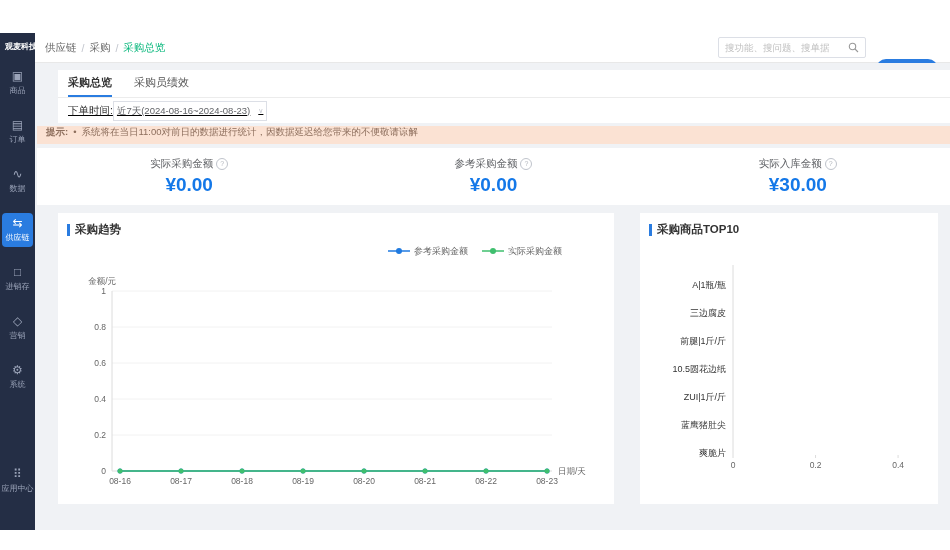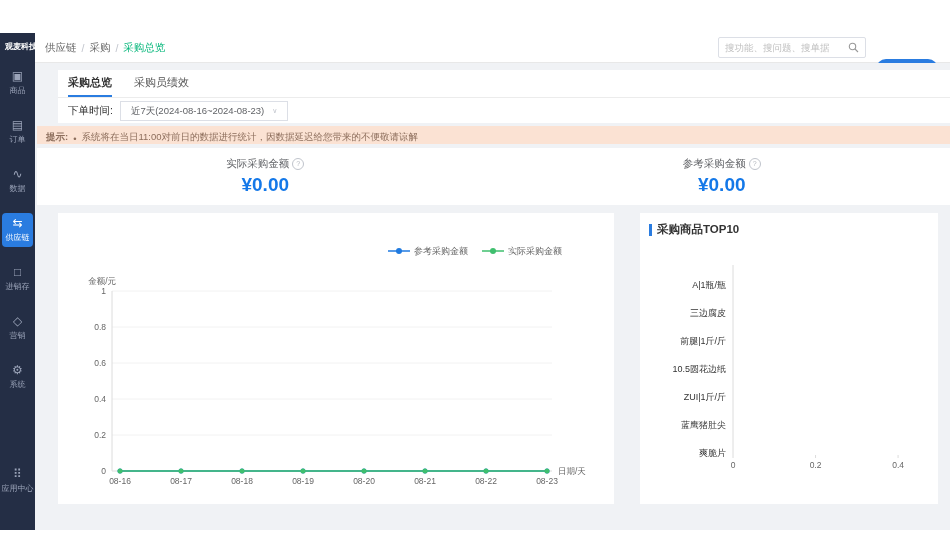--- a/index.html
+++ b/index.html
@@ -39,28 +39,28 @@
 
   
   .content{position:absolute;left:35px;top:30px;width:915px;height:467px;background:#f0f2f5;overflow:hidden;}
 
   .tabs-card{position:absolute;left:23px;top:7px;right:0;height:53px;background:#fff;}
   .tabs-row{height:27px;border-bottom:1px solid #ececec;display:flex;align-items:stretch;
             padding-left:10px;gap:22px;}
   .tab{font-size:11px;color:#555;display:flex;align-items:center;cursor:pointer;
        border-bottom:2px solid transparent;}
   .tab.active{color:#333;font-weight:bold;border-bottom-color:#2a7ce0;}
-  .filter-row{height:26px;display:flex;align-items:center;padding-left:10px;gap:7px;}
+  .filter-row{height:26px;display:flex;align-items:center;padding-left:10px;text-decoration:underline;}
   .filter-label{font-size:10.5px;color:#333;}
   .select{border:1px solid #dcdfe6;border-radius:0;height:18px;display:flex;align-items:center;
-          gap:8px;padding:0 10px;font-size:9.5px;color:#606266;cursor:pointer;background:#fff;}
+          gap:8px;padding:0 3px;font-size:9.5px;color:#606266;cursor:pointer;background:#fff;}
   .caret{font-size:7px;color:#c0c4cc;}
 
   .alert{position:absolute;left:2px;top:63px;right:0;height:18px;background:#fbe2d3;
-         display:flex;align-items:flex-end;gap:5px;padding-left:9px;font-size:9.5px;color:#8d6e5c;}
+         display:flex;align-items:flex-start;gap:5px;padding-left:9px;font-size:9.5px;color:#8d6e5c;}
   .alert-prefix{font-weight:bold;}
 
   .stats-card{position:absolute;left:2px;top:85px;right:0;height:57px;background:#fff;}
   .stats-row{display:flex;height:100%;}
   .stat{flex:1;display:flex;flex-direction:column;align-items:center;justify-content:center;gap:3px;}
   .stat-label{font-size:10.5px;color:#606266;display:flex;align-items:center;gap:3px;}
   .info-i{width:10px;height:10px;border:1px solid #c0c4cc;border-radius:50%;font-size:7px;
           line-height:10px;text-align:center;color:#b4b8bf;cursor:pointer;flex:0 0 auto;}
   .stat-value{font-size:19px;font-weight:bold;color:#1478e8;}
 
@@ -172,24 +172,35 @@
             </div>
             <div class="stat-value">¥0.00</div>
           </div>
           <div class="stat">
             <div class="stat-label">
               <span>参考采购金额</span>
               <span class="info-i">?</span>
             </div>
             <div class="stat-value">¥0.00</div>
           </div>
+          <div class="stat">
+            <div class="stat-label">
+              <span>实际入库金额</span>
+              <span class="info-i">?</span>
+            </div>
+            <div class="stat-value">¥30.00</div>
+          </div>
         </div>
     </section>
 
     <section class="panel panel-left">
+      <div class="panel-title">
+        <span class="accent"></span>
+        <span>采购趋势</span>
+      </div>
       <div class="legend">
           <div class="legend-item">
             <span><svg width="22" height="10">
                 <line x1="0" y1="5" x2="22" y2="5" stroke="#1f7ae0" stroke-width="1.5"></line>
                 <circle cx="11" cy="5" r="3" fill="#1f7ae0"></circle>
               </svg></span>
             <span>参考采购金额</span>
           </div>
           <div class="legend-item">
             <span><svg width="22" height="10">

